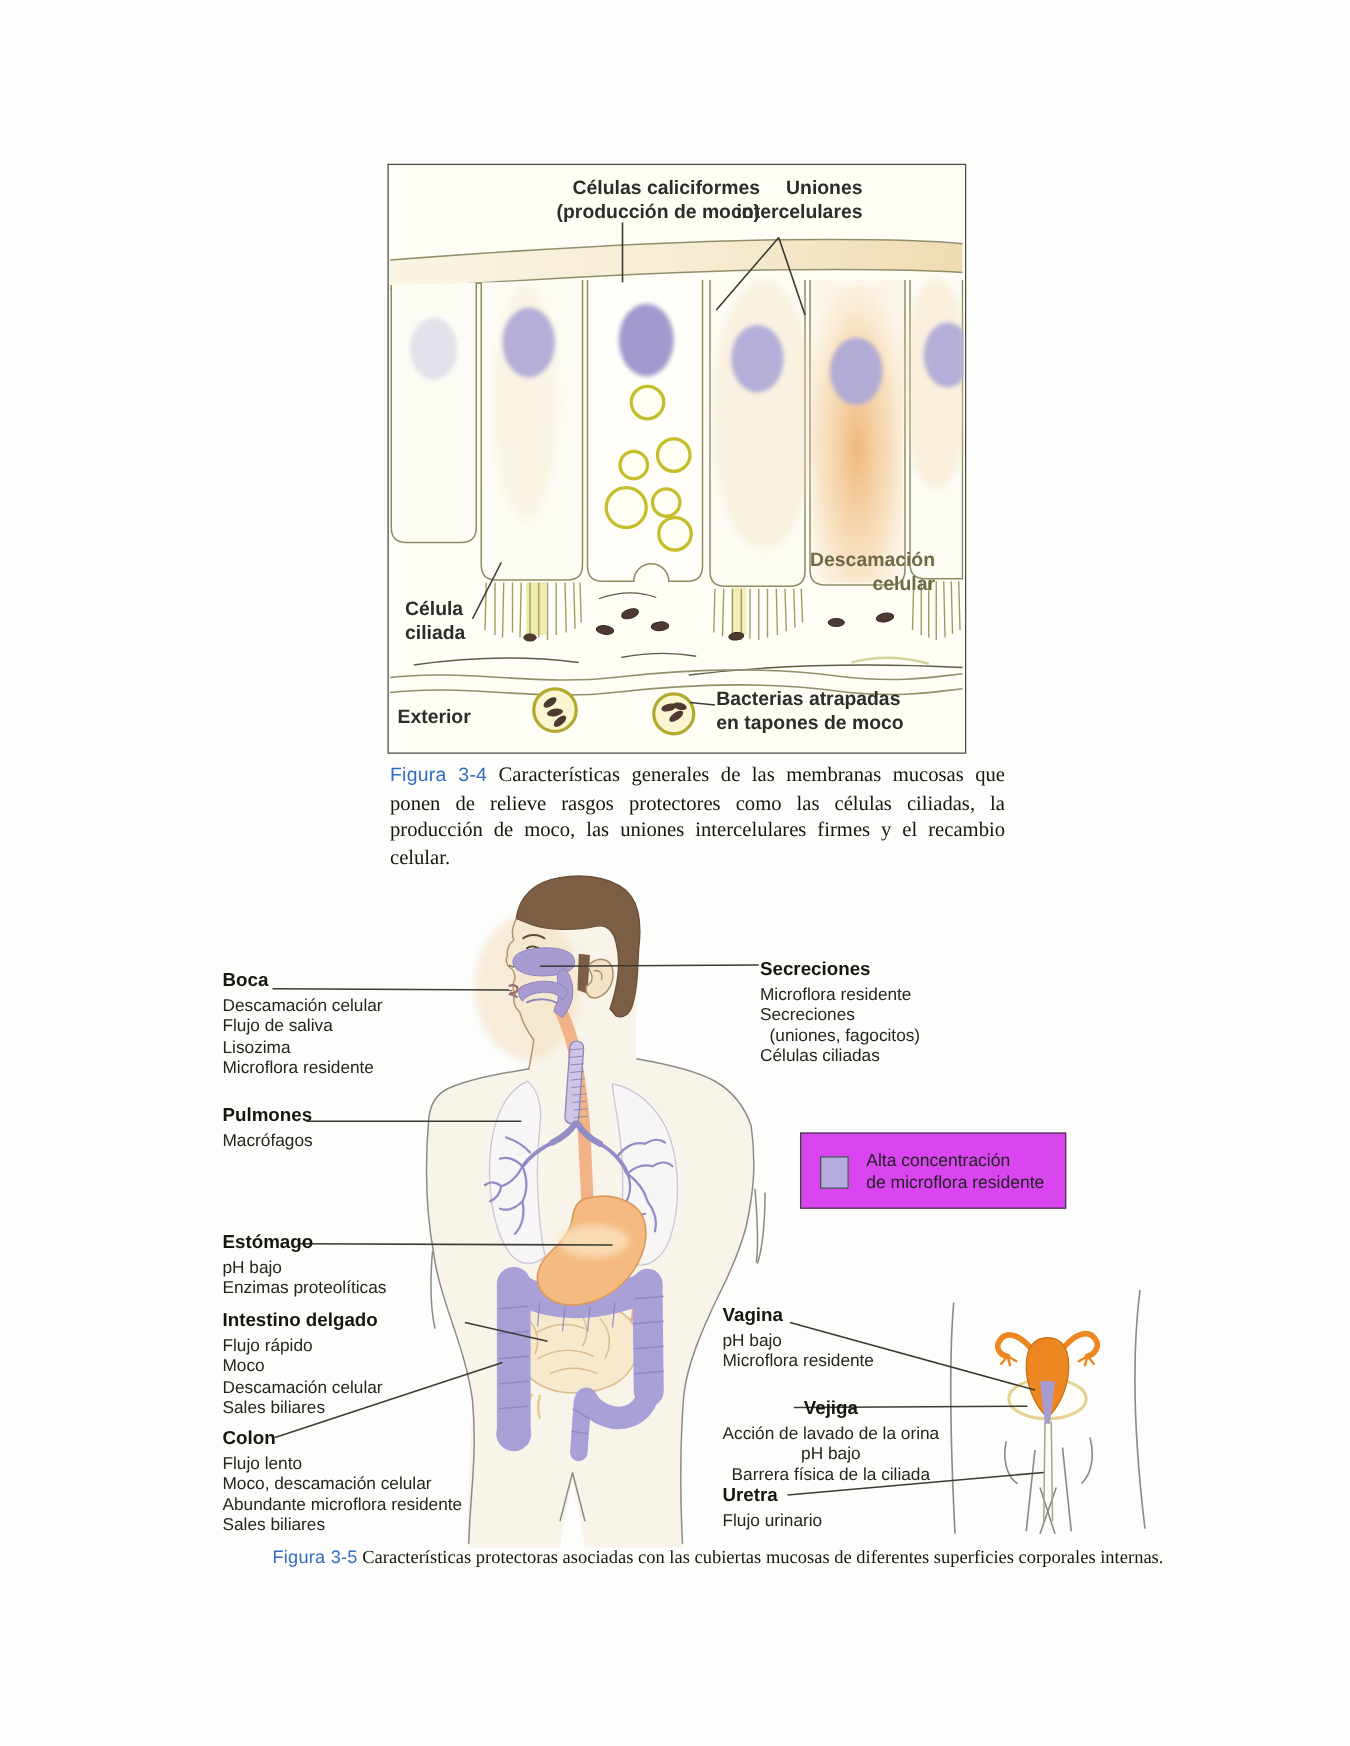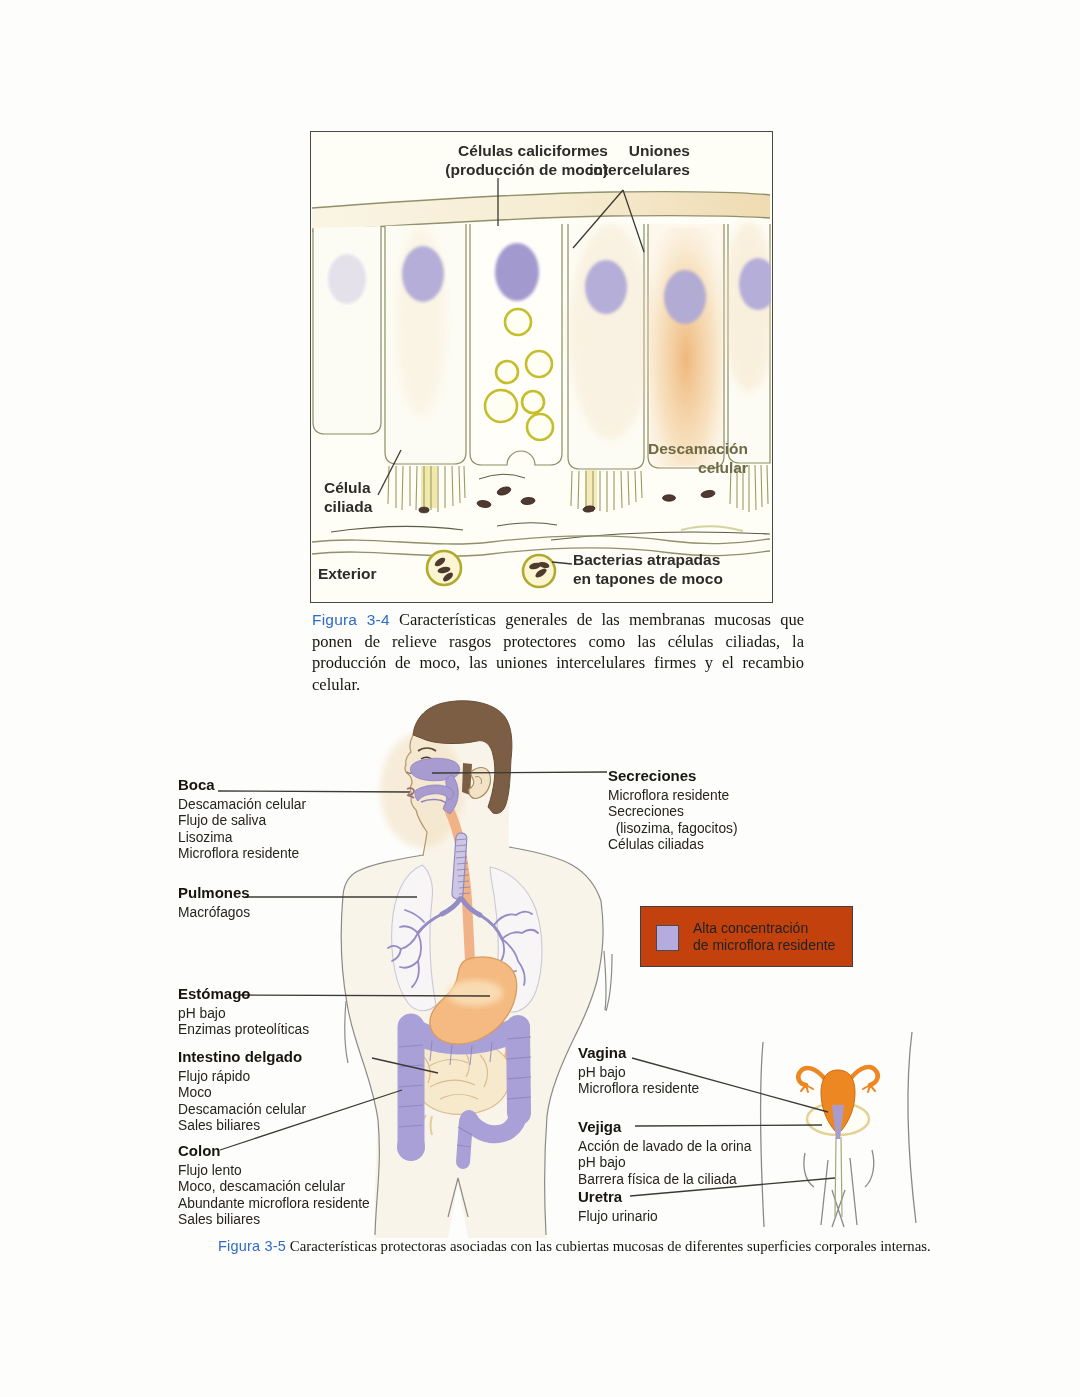--- a/index.html
+++ b/index.html
@@ -17,21 +17,21 @@
            font-size:16.5px;color:#17150f;line-height:21.5px;text-align:justify;}
   .cap-tag{font-family:"Liberation Sans",sans-serif;font-weight:normal;color:#2f6cc3;
            font-size:15.5px;letter-spacing:.2px;}
   #fig5-caption{font-size:14.8px;white-space:nowrap;text-align:right;}
   
   .lgroup{position:absolute;color:#26241f;}
   .ltitle{font-weight:bold;font-size:15px;color:#17150f;margin-bottom:3px;line-height:18px;}
   .litem{font-size:13.8px;line-height:16.4px;white-space:pre-wrap;}
   
   #legend-box{left:640px;top:906px;width:213px;height:61px;border:1.4px solid #3f3f3f;
-              background:#c2410c;box-sizing:border-box;}
+              background:#d946ef;box-sizing:border-box;}
   #legend-swatch{position:absolute;left:15px;top:18px;width:23px;height:26px;
                  background:#b5abde;border:1.3px solid #4a4a55;box-sizing:border-box;}
   #legend-text{position:absolute;left:52px;top:13px;font-size:14px;line-height:16.5px;color:#222;}
   svg{position:absolute;left:0;top:0;}
 </style>
 </head>
 <body>
 
 <div class="abs" id="fig4-box">
 <svg width="460" height="469" viewBox="0 0 460 469">
@@ -314,29 +314,29 @@
   <div class="ltitle">Colon</div>
   <div class="litem">Flujo lento</div>
   <div class="litem">Moco, descamación celular</div>
   <div class="litem">Abundante microflora residente</div>
   <div class="litem">Sales biliares</div>
 </div>
 <div class="lgroup" style="left:608px;top:767px;">
   <div class="ltitle">Secreciones</div>
   <div class="litem">Microflora residente</div>
   <div class="litem">Secreciones</div>
-  <div class="litem">  (lisozima, fagocitos)</div>
+  <div class="litem">  (uniones, fagocitos)</div>
   <div class="litem">Células ciliadas</div>
 </div>
 <div class="lgroup" style="left:578px;top:1044px;">
   <div class="ltitle">Vagina</div>
   <div class="litem">pH bajo</div>
   <div class="litem">Microflora residente</div>
 </div>
-<div class="lgroup" style="left:578px;top:1118px;">
+<div class="lgroup" style="left:578px;top:1118px;text-align:center;">
   <div class="ltitle">Vejiga</div>
   <div class="litem">Acción de lavado de la orina</div>
   <div class="litem">pH bajo</div>
   <div class="litem">Barrera física de la ciliada</div>
 </div>
 <div class="lgroup" style="left:578px;top:1188px;">
   <div class="ltitle">Uretra</div>
   <div class="litem">Flujo urinario</div>
 </div>
 

